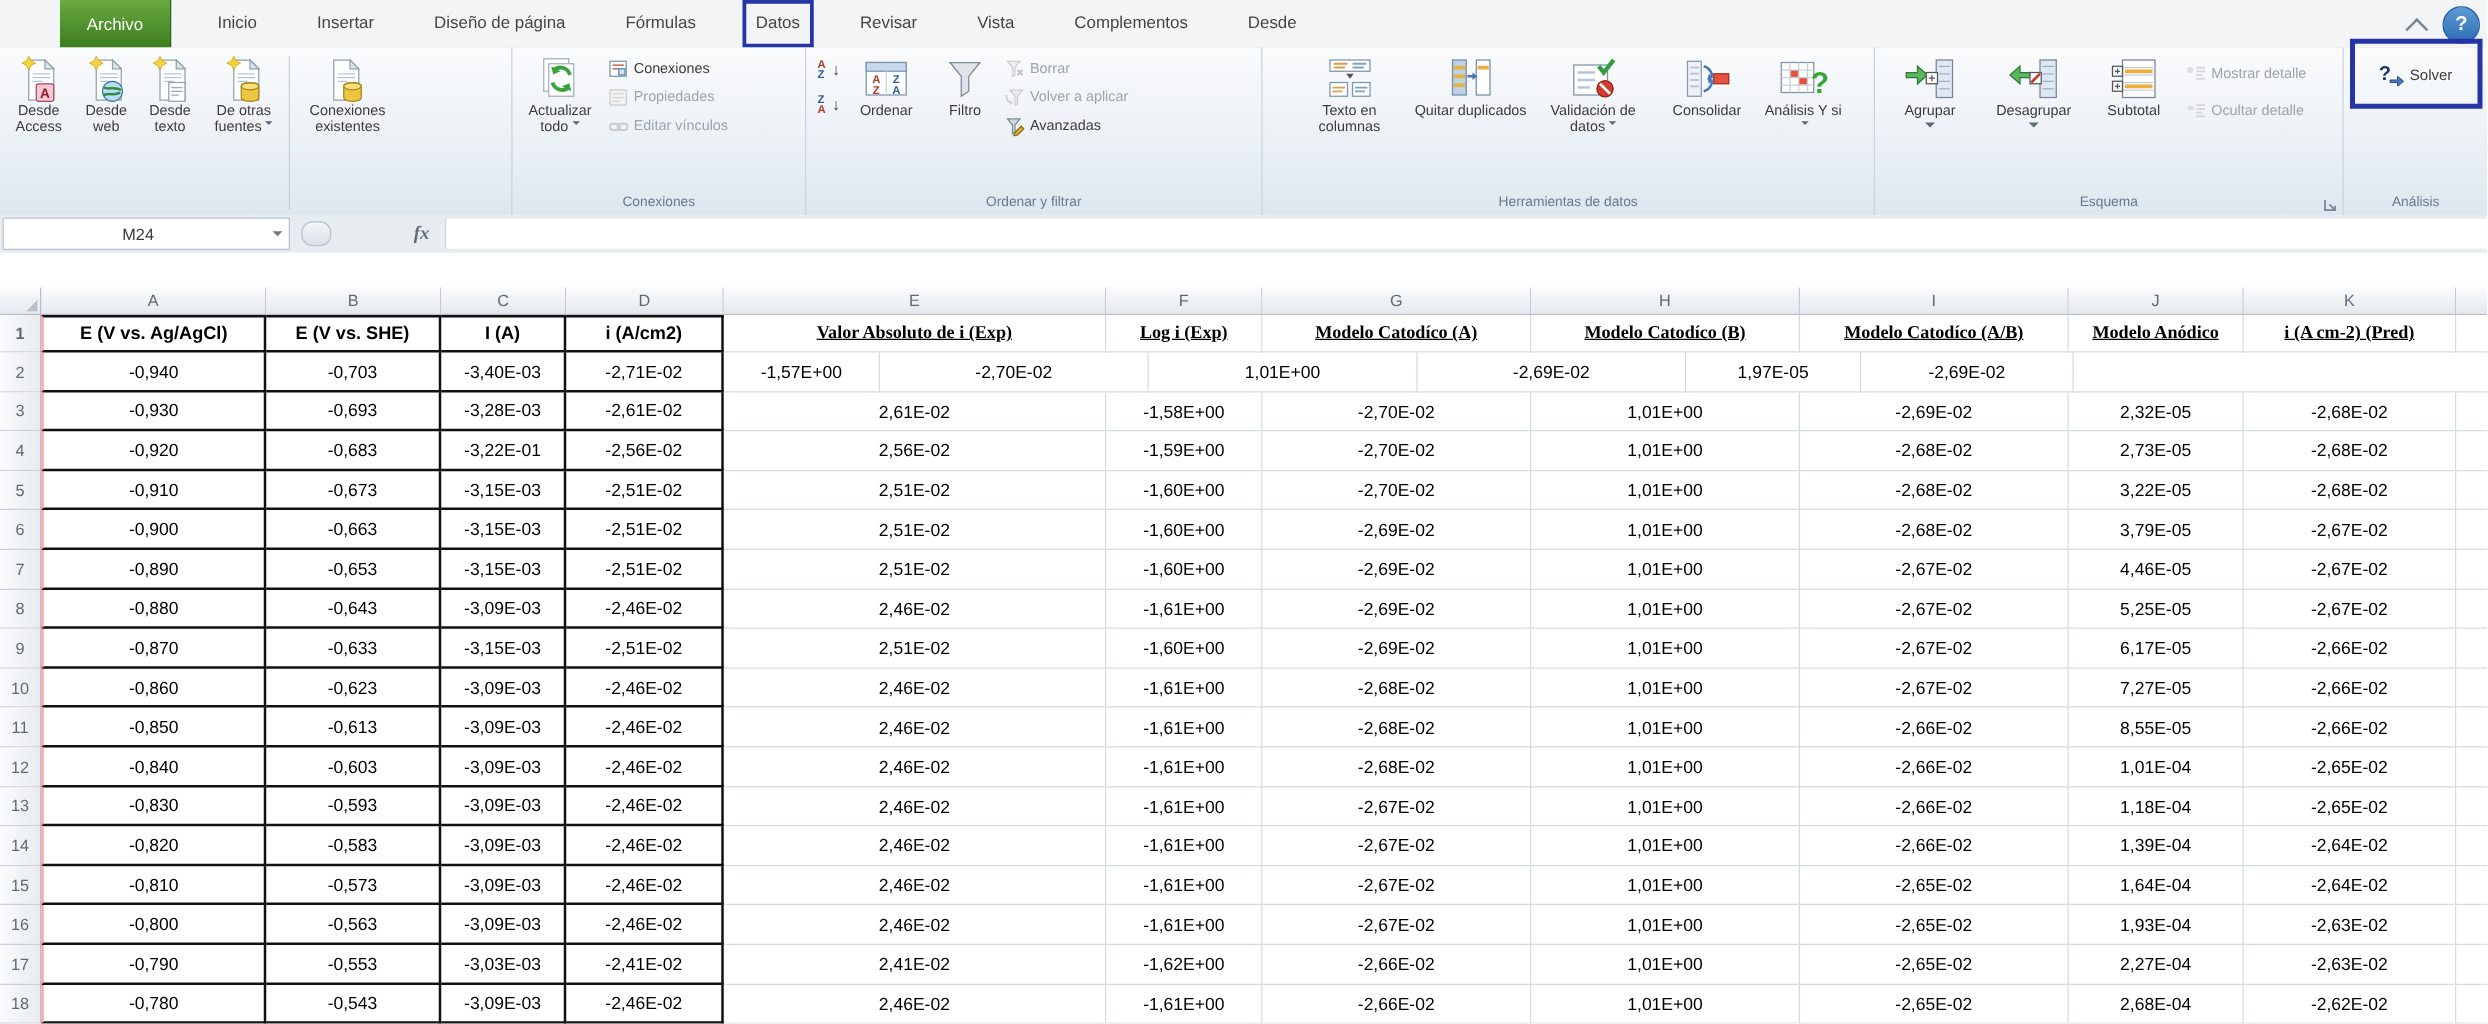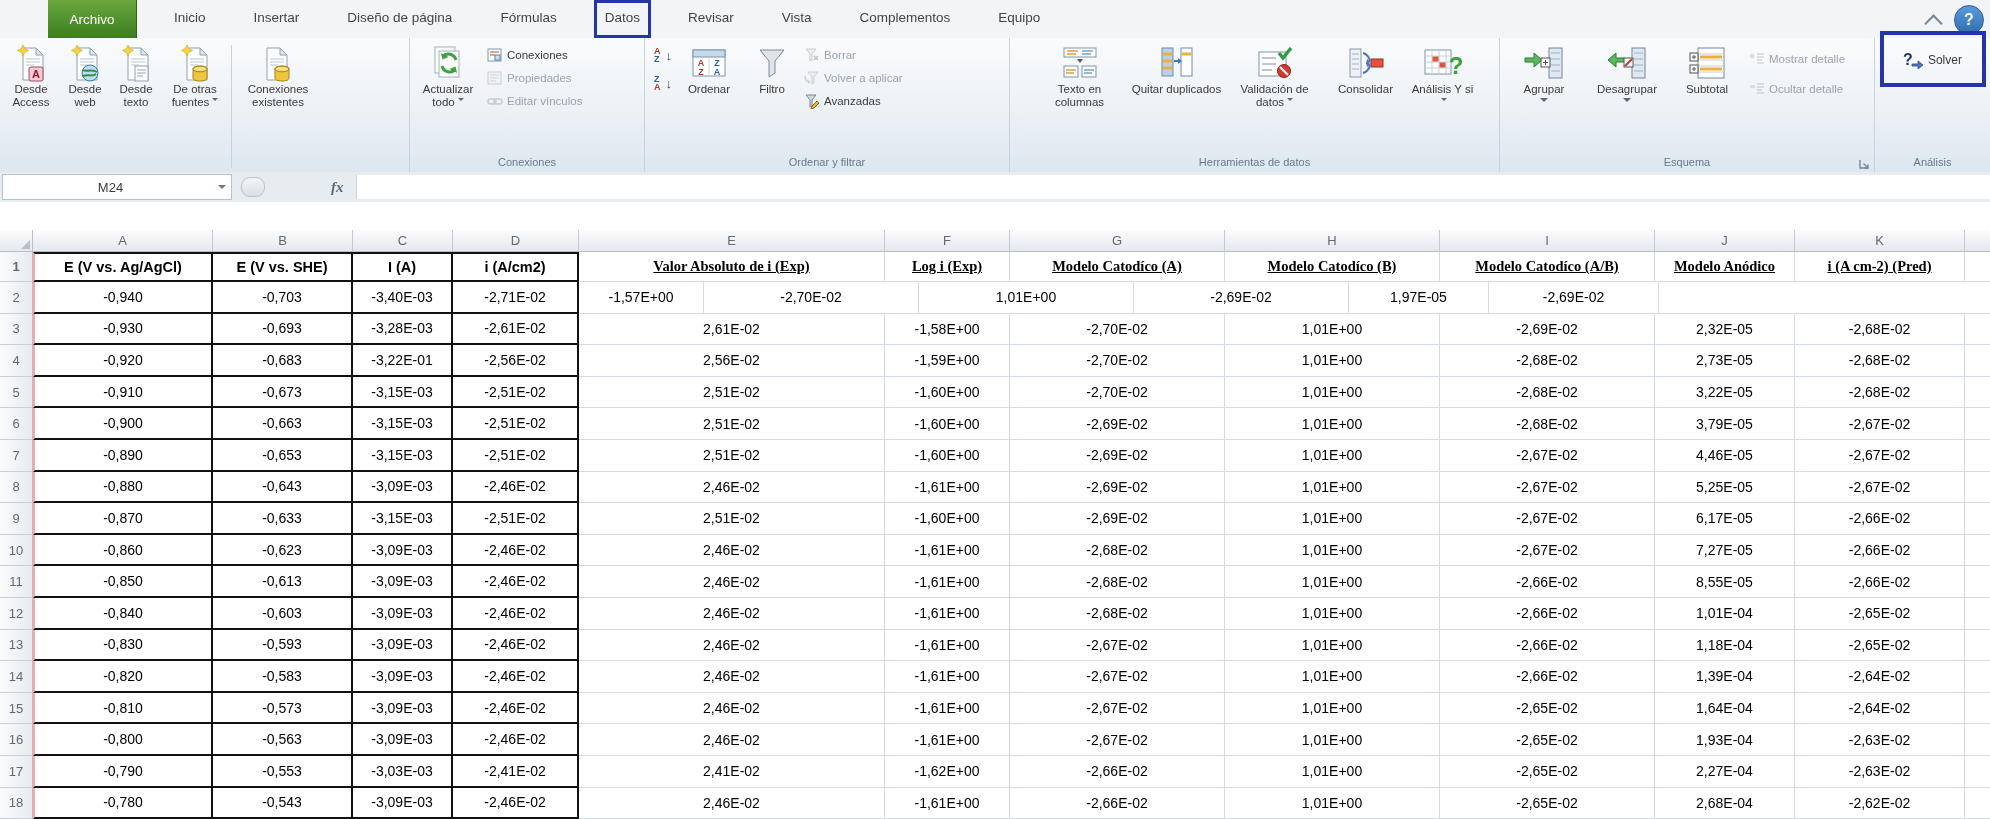--- a/index.html
+++ b/index.html
@@ -96,21 +96,21 @@
     <div class="filetab">Archivo</div>
     <div class="tabs" id="tab-row">
         <div class="tab">Inicio</div>
         <div class="tab">Insertar</div>
         <div class="tab">Diseño de página</div>
         <div class="tab">Fórmulas</div>
         <div class="tab annotated">Datos</div>
         <div class="tab">Revisar</div>
         <div class="tab">Vista</div>
         <div class="tab">Complementos</div>
-        <div class="tab">Equipo</div>
+        <div class="tab">Desde</div>
       </div>
     <div class="winicons">
       <div class="chev"></div>
       <div class="helpcirc">?</div>
     </div>
   </div>
 
   <div class="ribbon">
 
     <div class="rgroup" style="width:410px">

